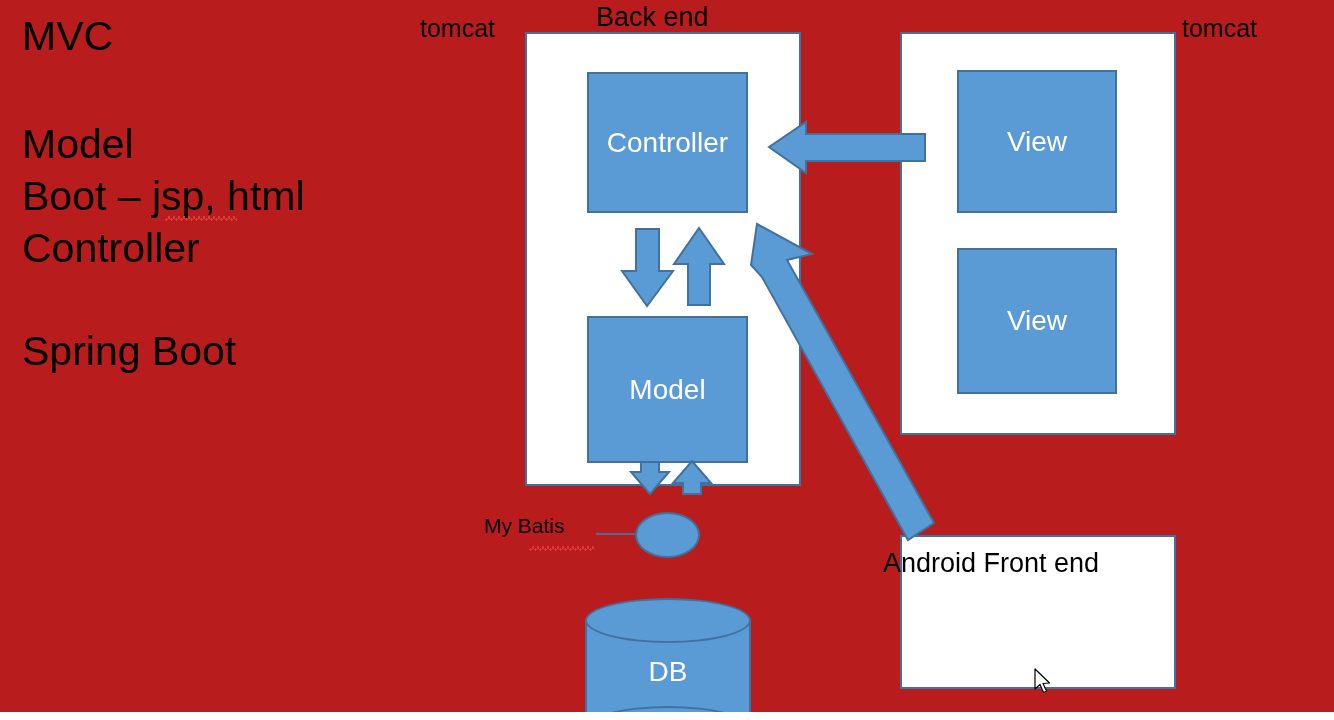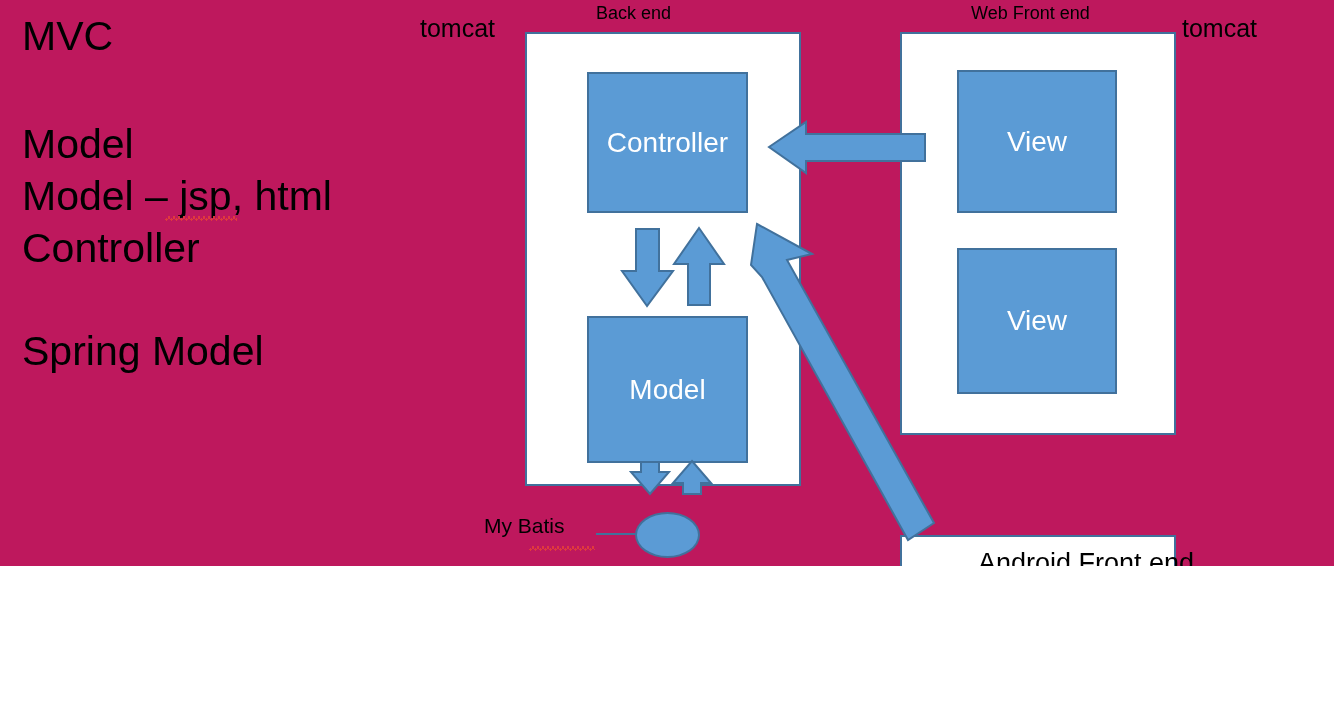--- a/index.html
+++ b/index.html
@@ -7,22 +7,22 @@
     margin: 0;
     padding: 0;
     background: #ffffff;
   }
   body {
     font-family: "Liberation Sans", sans-serif;
   }
   #slide {
     position: relative;
     width: 1334px;
-    height: 566px;
-    background: #be185d;
+    height: 712px;
+    background: #b91c1c;
     overflow: hidden;
   }
 
   
   .left-text {
     position: absolute;
     left: 22px;
     color: #000000;
     font-size: 41px;
     font-weight: 400;
@@ -62,21 +62,21 @@
     box-sizing: border-box;
   }
   #box-backend   { left: 525px; top: 32px;  width: 276px; height: 454px; }
   #box-webfront  { left: 900px; top: 32px;  width: 276px; height: 403px; }
   #box-android   { left: 900px; top: 535px; width: 276px; height: 154px; }
 
   
   .caption {
     position: absolute;
     color: #000000;
-    font-size: 18px;
+    font-size: 27px;
     white-space: nowrap;
     line-height: 1;
     text-align: center;
   }
   #cap-backend  { left: 596px;  top: 4px; }
   #cap-webfront { left: 971px;  top: 4px; }
   .small-label {
     position: absolute;
     color: #000000;
     font-size: 25px;
@@ -102,21 +102,21 @@
     line-height: 1;
   }
   #blue-controller { left: 587px; top: 72px;  width: 161px; height: 141px; }
   #blue-model      { left: 587px; top: 316px; width: 161px; height: 147px; }
   #blue-view-1     { left: 957px; top: 70px;  width: 160px; height: 143px; }
   #blue-view-2     { left: 957px; top: 248px; width: 160px; height: 146px; }
 
   
   #cap-android {
     position: absolute;
-    left: 948px;
+    left: 853px;
     top: 550px;
     width: 276px;
     text-align: center;
     color: #000000;
     font-size: 27px;
     line-height: 1;
   }
 
   
   #arrow-layer {
@@ -192,32 +192,31 @@
 </style>
 </head>
 <body>
 
 <div id="slide">
 
   <div class="left-text" id="txt-mvc">MVC</div>
 
   <div class="left-text" id="txt-model">Model</div>
 
-  <div class="left-text" id="txt-view">Model – jsp, html</div>
+  <div class="left-text" id="txt-view">Boot – jsp, html</div>
   <div class="squiggle sq-underline" id="sq-jsp"></div>
 
   <div class="left-text" id="txt-controller">Controller</div>
 
-  <div class="left-text" id="txt-spring">Spring Model</div>
+  <div class="left-text" id="txt-spring">Spring Boot</div>
 
   <div class="small-label" id="lbl-tomcat-left">tomcat</div>
 
   <div class="caption" id="cap-backend">Back end</div>
 
-  <div class="caption" id="cap-webfront">Web Front end</div>
 
   <div class="small-label" id="lbl-tomcat-right">tomcat</div>
 
   <div class="container-box" id="box-backend"></div>
 
   <div class="container-box" id="box-webfront"></div>
 
   <div class="container-box" id="box-android"></div>
 
   <div id="cap-android">Android Front end</div>

